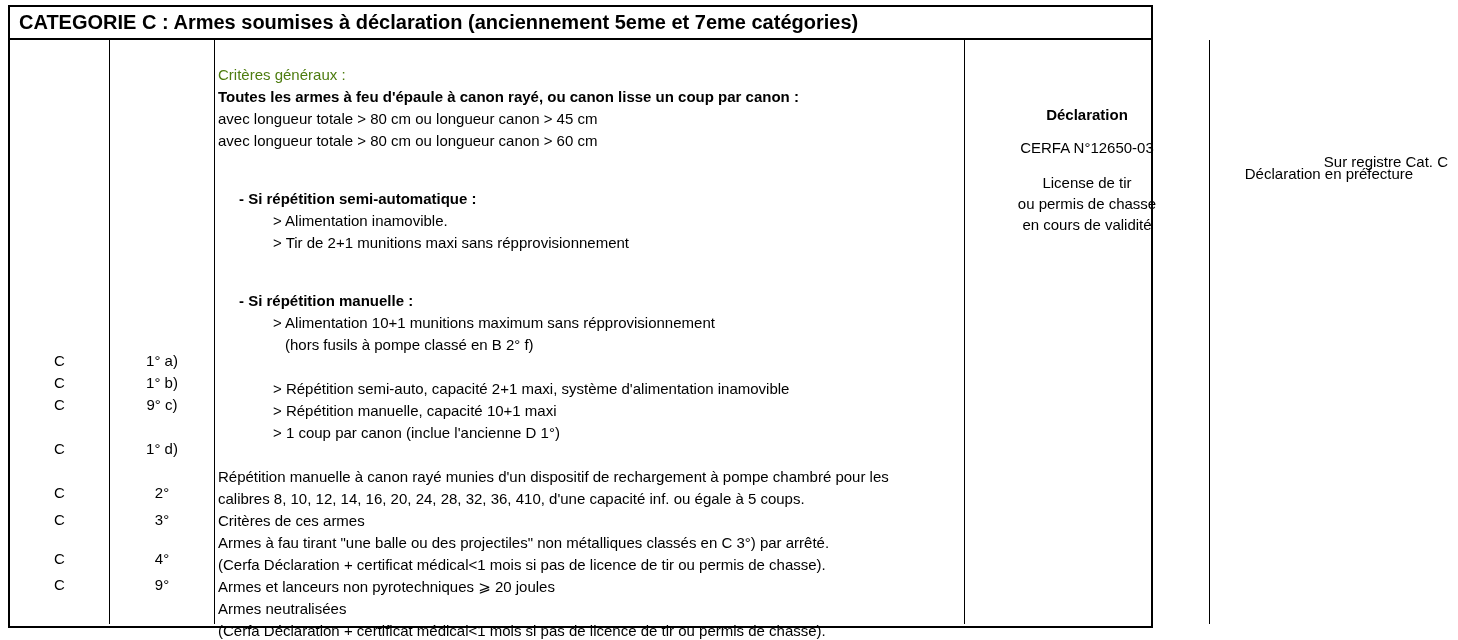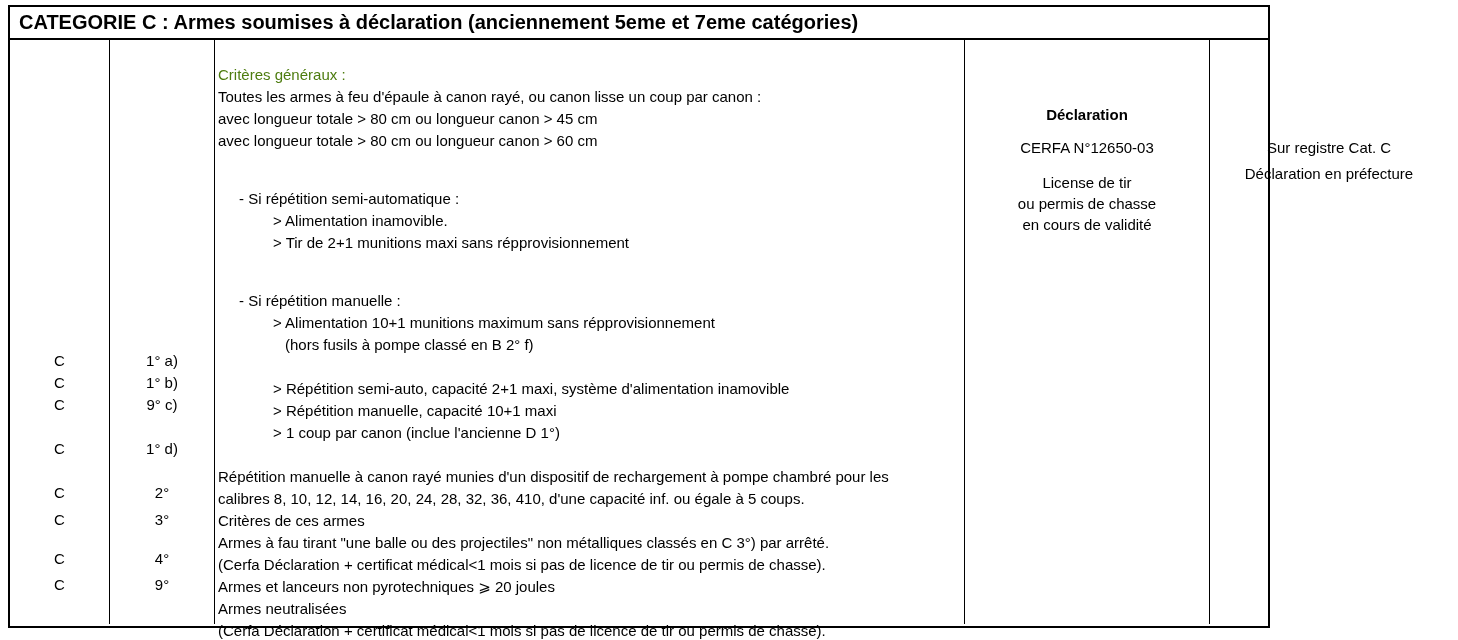--- a/index.html
+++ b/index.html
@@ -8,21 +8,21 @@
     background: #ffffff;
     width: 1458px;
     height: 640px;
     font-family: "Liberation Sans", sans-serif;
     color: #000000;
   }
   .sheet { position: relative; width: 1458px; height: 640px; background: #ffffff; }
   .table {
     position: absolute;
     left: 8px; top: 5px;
-    width: 1262px; height: 623px;
+    width: 1145px; height: 623px;
     border: 2px solid #000000;
     box-sizing: border-box;
     background: #ffffff;
   }
   .header-row {
     height: 33px;
     border-bottom: 2px solid #000000;
     box-sizing: border-box;
     display: flex;
     align-items: center;
@@ -36,38 +36,38 @@
   .col-cat   { left: 0;      width: 100px; border-right: 1px solid #000000; }
   .col-num   { left: 100px;  width: 105px; border-right: 1px solid #000000; }
   .col-main  { left: 205px;  width: 750px; border-right: 1px solid #000000; padding: 24px 0 0 0; line-height: 22px; }
   .col-decl  { left: 955px;  width: 245px; border-right: 1px solid #000000; }
   .col-reg   { left: 1200px; width: 238px; }
 
   .line { height: 22px; white-space: nowrap; padding-left: 3px; overflow: hidden; }
   .ind1 { padding-left: 24px; margin-top: 36px; }
   .ind2 { padding-left: 58px; }
   .ind3 { padding-left: 70px; }
-  .l-bold { font-weight: normal; }
+  .l-bold { font-weight: bold; }
   .l-red  { color: #4d7c0f; }
 
   .cell-label {
     position: absolute;
     width: 100%;
     text-align: center;
     line-height: 22px;
     height: 22px;
   }
   .r0 { top: 310px; } .r1 { top: 332px; } .r2 { top: 354px; } .r3 { top: 398px; }
   .r4 { top: 442px; } .r5 { top: 469px; } .r6 { top: 508px; } .r7 { top: 534px; }
 
   .centered-block { position: absolute; width: 100%; text-align: center; line-height: 22px; }
   .decl-heading { top: 64px; font-weight: bold; }
   .decl-cerfa   { top: 97px; }
   .decl-license { top: 132px; line-height: 21px; }
-  .reg-line1    { top: 97px; }
+  .reg-line1    { top: 111px; text-align: right; }
   .reg-line2    { top: 123px; }
 </style>
 </head>
 <body>
 
 <div class="sheet">
   <div class="table">
 
     <div class="header-row">CATEGORIE C : Armes soumises à déclaration (anciennement 5eme et 7eme catégories)</div>
 

